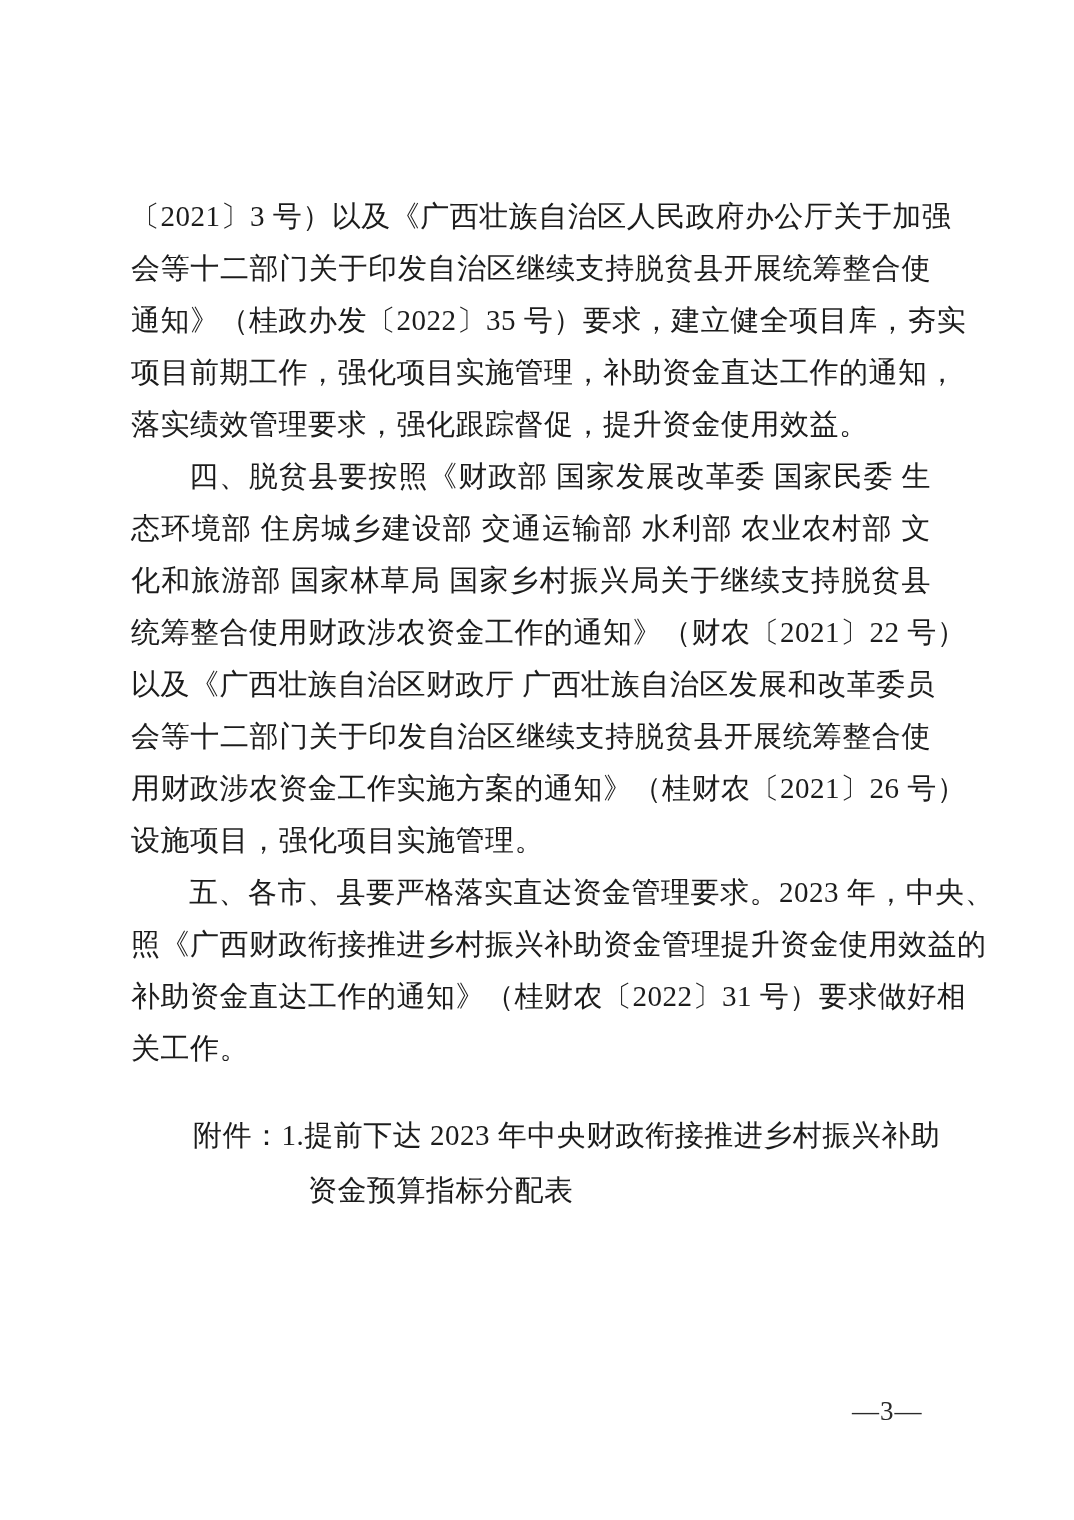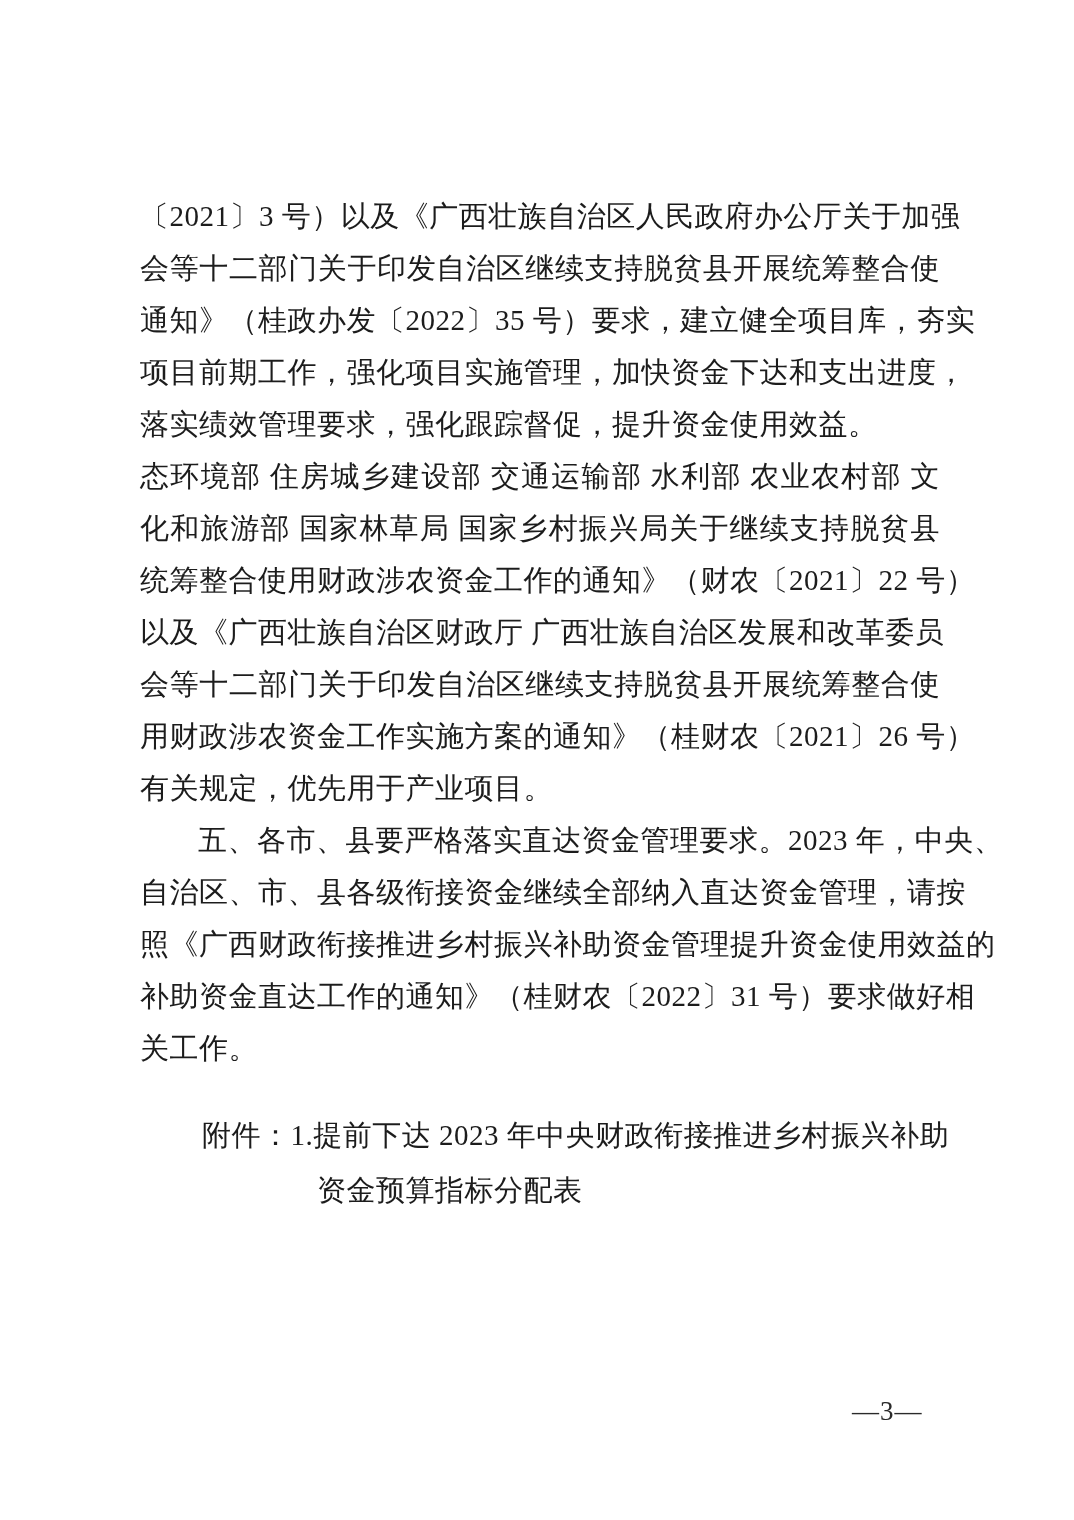--- a/index.html
+++ b/index.html
@@ -8,21 +8,21 @@
     position: relative;
     width: 1074px;
     height: 1520px;
     background: #ffffff;
     overflow: hidden;
     font-family: "Liberation Serif", "DejaVu Serif", serif;
     color: #1c1c1c;
   }
   .text-block {
     position: absolute;
-    left: 140px;
+    left: 131px;
     top: 190px;
     width: 800px;
   }
   .doc-line {
     font-size: 29px;
     line-height: 52px;
     white-space: nowrap;
     text-align: justify;
     text-align-last: justify;
     text-justify: inter-character;
@@ -60,37 +60,37 @@
 <body>
 
 <div class="page">
 
   <div class="text-block">
 
     <div>
       <div class="doc-line">〔2021〕3 号）以及《广西壮族自治区人民政府办公厅关于加强</div>
       <div class="doc-line">会等十二部门关于印发自治区继续支持脱贫县开展统筹整合使</div>
       <div class="doc-line">通知》（桂政办发〔2022〕35 号）要求，建立健全项目库，夯实</div>
-      <div class="doc-line">项目前期工作，强化项目实施管理，加快资金下达和支出进度，</div>
+      <div class="doc-line">项目前期工作，强化项目实施管理，补助资金直达工作的通知，</div>
       <div class="doc-line lastline">落实绩效管理要求，强化跟踪督促，提升资金使用效益。</div>
     </div>
 
     <div>
+      <div class="doc-line indent">四、脱贫县要按照《财政部 国家发展改革委 国家民委 生</div>
       <div class="doc-line">态环境部 住房城乡建设部 交通运输部 水利部 农业农村部 文</div>
       <div class="doc-line">化和旅游部 国家林草局 国家乡村振兴局关于继续支持脱贫县</div>
       <div class="doc-line">统筹整合使用财政涉农资金工作的通知》（财农〔2021〕22 号）</div>
       <div class="doc-line">以及《广西壮族自治区财政厅 广西壮族自治区发展和改革委员</div>
       <div class="doc-line">会等十二部门关于印发自治区继续支持脱贫县开展统筹整合使</div>
       <div class="doc-line">用财政涉农资金工作实施方案的通知》（桂财农〔2021〕26 号）</div>
-      <div class="doc-line lastline">有关规定，优先用于产业项目。</div>
+      <div class="doc-line lastline">设施项目，强化项目实施管理。</div>
     </div>
 
     <div>
       <div class="doc-line indent">五、各市、县要严格落实直达资金管理要求。2023 年，中央、</div>
-      <div class="doc-line">自治区、市、县各级衔接资金继续全部纳入直达资金管理，请按</div>
       <div class="doc-line">照《广西财政衔接推进乡村振兴补助资金管理提升资金使用效益的</div>
       <div class="doc-line">补助资金直达工作的通知》（桂财农〔2022〕31 号）要求做好相</div>
       <div class="doc-line lastline">关工作。</div>
     </div>
 
     <div class="attachment">
       <div class="attach-line first">附件：1.提前下达 2023 年中央财政衔接推进乡村振兴补助</div>
       <div class="attach-line second">资金预算指标分配表</div>
     </div>
 

